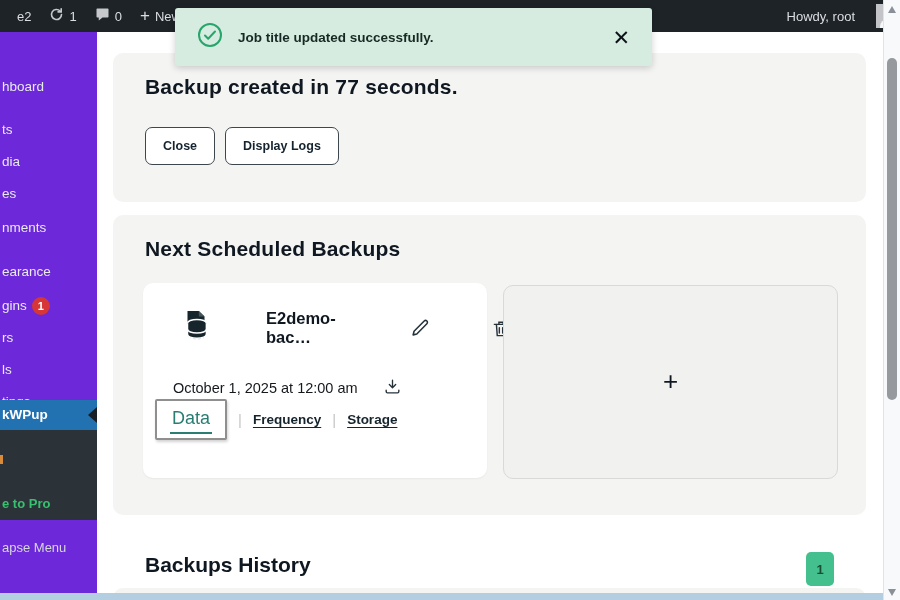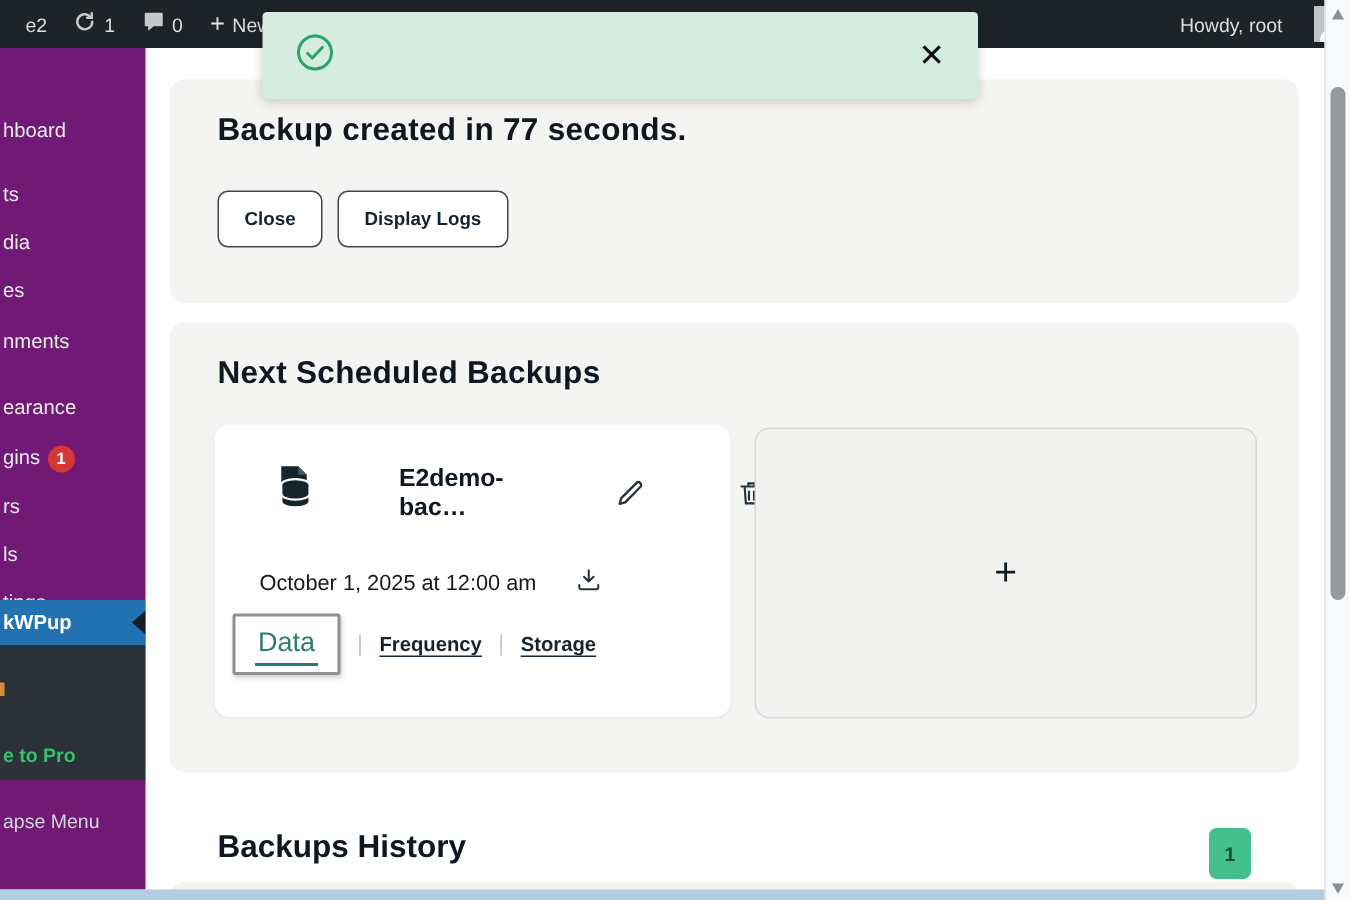--- a/index.html
+++ b/index.html
@@ -13,21 +13,21 @@
   .ab-left{display:flex;align-items:center;padding-left:8px;}
   .ab-item{display:flex;align-items:center;gap:5px;padding:0 9px;height:32px;cursor:pointer;}
   .ab-plus{font-size:17px;font-weight:400;line-height:1;margin-top:-2px;}
   .ab-right{margin-left:auto;display:flex;align-items:center;gap:21px;}
   .avatar{width:24px;height:24px;background:#c3c4c7;position:relative;overflow:hidden;}
   .avatar .head{position:absolute;top:4px;left:50%;transform:translateX(-50%);
     width:9px;height:9px;border-radius:50%;background:#f6f7f7;}
   .avatar .torso{position:absolute;bottom:0;left:50%;transform:translateX(-50%);
     width:16px;height:9px;border-radius:8px 8px 0 0;background:#f6f7f7;}
   
-  .sidebar{position:absolute;left:0;top:32px;width:97px;height:561px;background:#701a75;
+  .sidebar{position:absolute;left:0;top:32px;width:97px;height:561px;background:#6d28d9;
     z-index:4;color:#e8eaec;font-size:13.5px;overflow:hidden;}
   .menu-item{position:absolute;left:2px;white-space:nowrap;cursor:pointer;}
   .mi-0{top:47px;} .mi-1{top:90px;} .mi-2{top:122px;} .mi-3{top:154px;} .mi-4{top:188px;}
   .mi-5{top:232px;} .mi-6{top:265px;} .mi-7{top:298px;} .mi-8{top:330px;} .mi-9{top:362px;}
   .plugins-badge{display:inline-block;margin-left:5px;background:#d63638;color:#fff;
     width:18px;height:18px;border-radius:50%;font-size:11px;line-height:18px;
     text-align:center;font-weight:700;vertical-align:middle;}
   .active-item{position:absolute;top:368px;left:0;width:97px;height:30px;background:#2271b1;
     color:#fff;font-weight:700;line-height:30px;padding-left:2px;box-sizing:border-box;cursor:pointer;}
   .active-arrow{position:absolute;right:0;top:7px;width:0;height:0;
@@ -52,21 +52,21 @@
   .jobcard{position:absolute;left:30px;top:68px;width:344px;height:195px;background:#fff;
     border-radius:10px;box-shadow:0 1px 2px rgba(0,0,0,.05);}
   .job-head{position:absolute;top:26px;left:36px;display:flex;align-items:center;gap:44px;}
   .job-title{margin-left:9px;font-weight:800;font-size:16.5px;color:#0f1720;}
   .icon-btn{margin-left:16px;cursor:pointer;display:flex;align-items:center;}
   .toggle{width:47px;height:26px;border-radius:13px;background:#3fc38e;position:relative;
     margin-left:15px;cursor:pointer;}
   .toggle .knob{position:absolute;right:3px;top:3px;width:20px;height:20px;border-radius:50%;background:#0c1f26;}
   .job-date{position:absolute;top:94px;left:30px;display:flex;align-items:center;gap:25px;
     font-size:14.5px;color:#15181c;}
-  .tabs{position:absolute;top:126px;left:12px;display:flex;align-items:center;text-align:right;}
+  .tabs{position:absolute;top:116px;left:12px;display:flex;align-items:center;text-align:right;}
   .data-box{background:#fff;border:2px solid #8f8f8f;border-radius:2px;padding:7px 13px 9px;
     box-shadow:1px 2px 3px rgba(0,0,0,.18);cursor:pointer;}
   .data-label{color:#2a7d72;font-size:18px;border-bottom:2px solid #2a7d72;padding:0 2px 4px;}
   .tab-sep{color:#c6c6c6;margin:0 11px;font-size:15px;}
   .tab{font-weight:700;font-size:13.5px;color:#15232c;text-decoration:underline;
     text-underline-offset:3px;cursor:pointer;}
   
   .addcard{position:absolute;left:390px;top:70px;width:333px;height:192px;background:#f1f1f0;
     border:1px solid #d9d9d7;border-radius:10px;display:flex;align-items:center;
     justify-content:center;gap:13px;font-weight:800;font-size:15.5px;color:#0f1720;cursor:pointer;}
@@ -228,20 +228,21 @@
   <div class="collapse">apse Menu</div>
 </div>
 
 <div class="toast">
   <span>
     <svg width="26" height="26" viewBox="0 0 26 26" fill="none">
       <circle cx="13" cy="13" r="11" stroke="#27a56a" stroke-width="2"></circle>
       <path d="M8 13.5l3.2 3.2L18 9.5" stroke="#27a56a" stroke-width="2" stroke-linecap="round" stroke-linejoin="round"></path>
     </svg>
   </span>
+  <span class="toast-msg">Job title updated successfully.</span>
   <span class="toast-close">✕</span>
 </div>
 
 <div class="scrollbar">
   <span class="sb-up"></span>
   <span class="sb-thumb"></span>
   <span class="sb-down"></span>
 </div>
 <div class="bottom-strip"></div>
 

